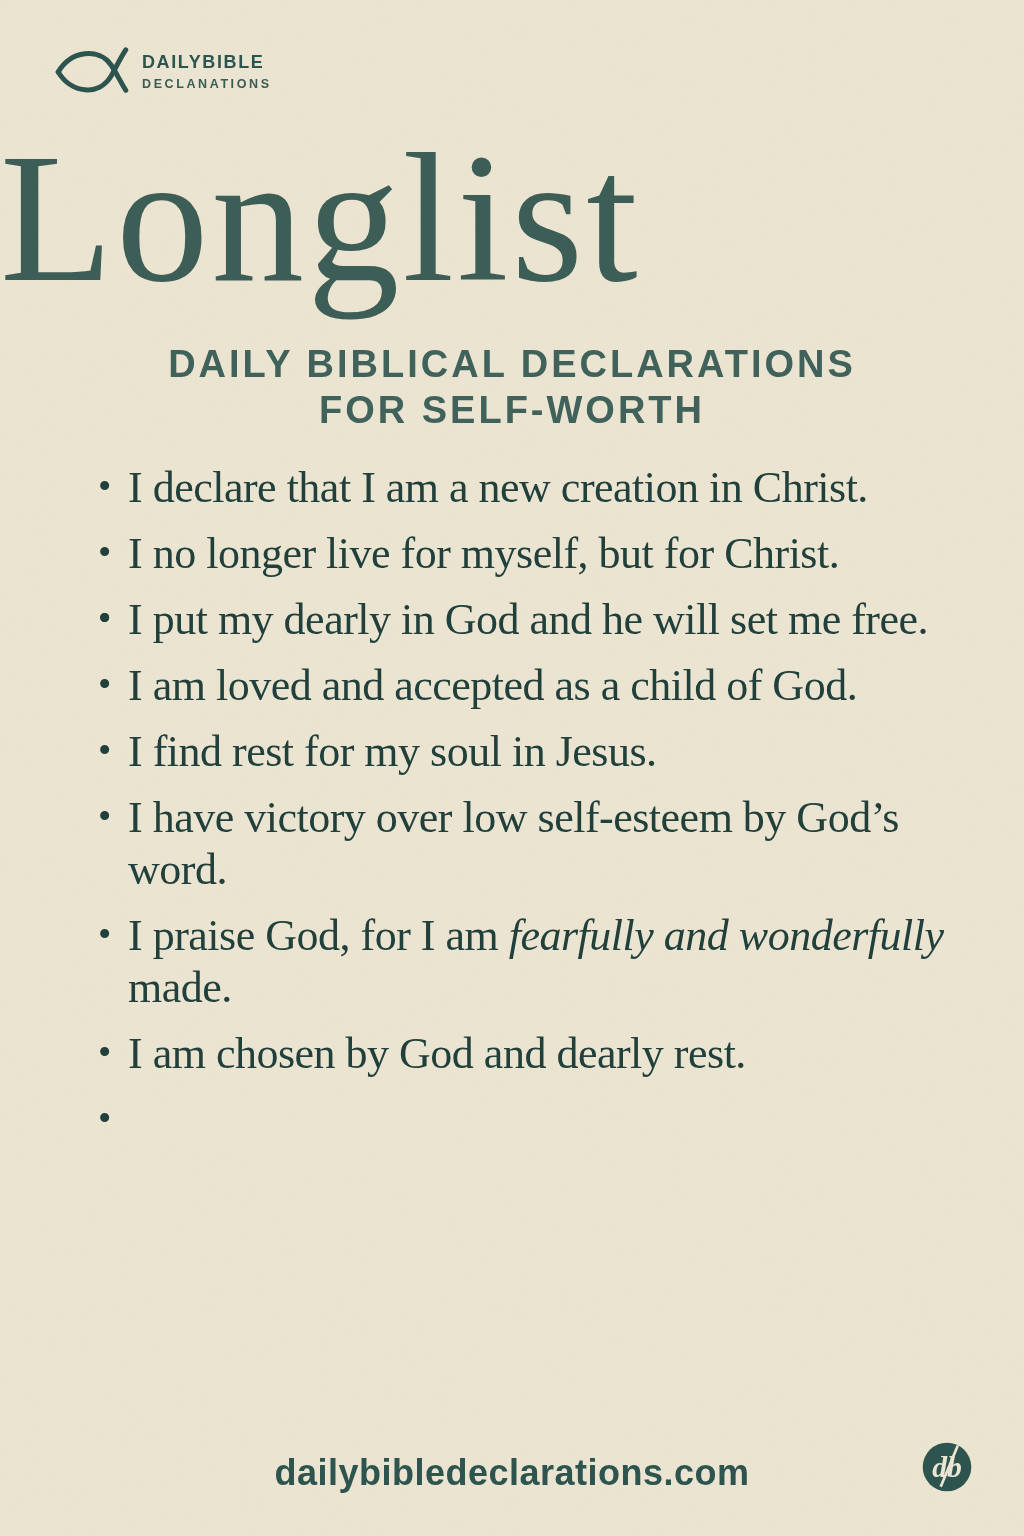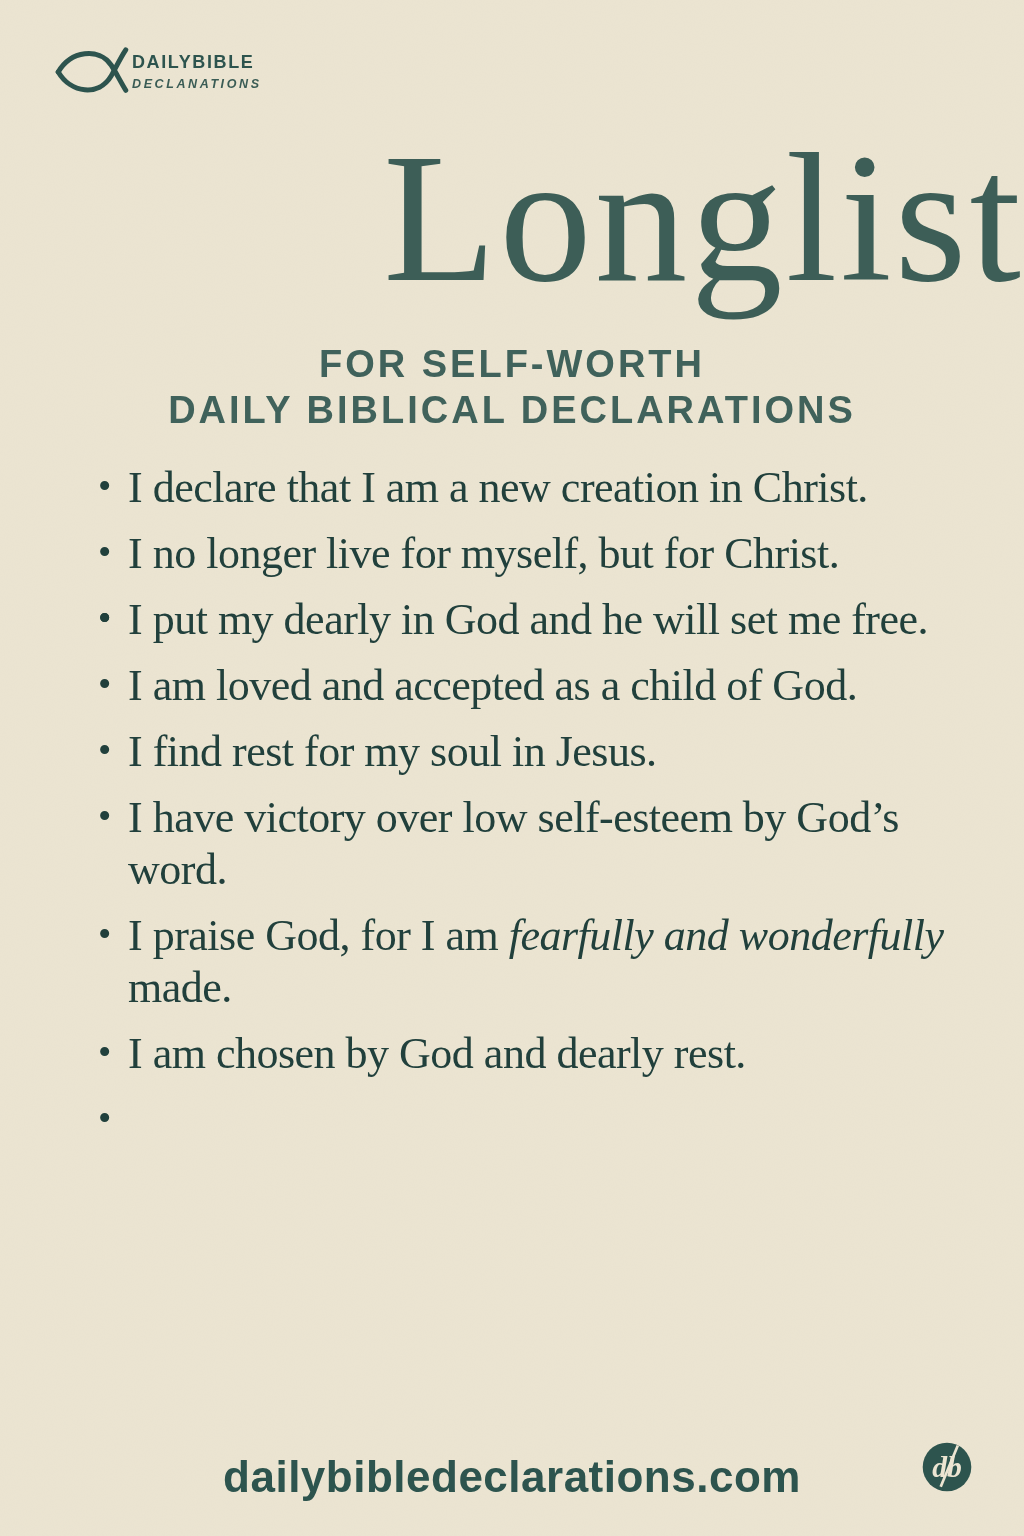--- a/index.html
+++ b/index.html
@@ -12,37 +12,37 @@
   }
   .grain {
     position: absolute; inset: 0; width: 100%; height: 100%;
     pointer-events: none; z-index: 0;
   }
   .page { position: absolute; inset: 0; z-index: 1; }
 
   
   .logo {
     position: absolute; top: 44px; left: 55px;
-    display: flex; align-items: center; gap: 3px;
+    display: flex; align-items: center; gap: 13px;
   }
   .brand-top {
     font-family: "Liberation Sans", sans-serif;
     font-weight: bold; font-size: 18px; letter-spacing: 1.6px;
     color: #2d544e;
   }
   .brand-bottom {
     font-family: "Liberation Sans", sans-serif;
     font-weight: bold; font-size: 12.5px; letter-spacing: 2.6px;
-    color: #3a5c55; margin-top: 4px; font-style: italic;
+    color: #3a5c55; margin-top: 4px;
   }
 
   
   .title {
     position: absolute; top: 125px; left: 0; width: 100%;
-    margin: 0; text-align: right;
+    margin: 0; text-align: left;
     font-family: "Liberation Serif", serif;
     font-weight: normal;
     font-size: 185px; line-height: 1;
     letter-spacing: 3px;
     color: #3d5e57;
   }
   .subtitle {
     position: absolute; top: 341px; left: 0; width: 100%;
     text-align: center;
     font-family: "Liberation Sans", sans-serif;
@@ -69,21 +69,21 @@
     font-size: 38px; color: #21403c;
   }
   .list .txt { white-space: pre-wrap; font-family: Liberation Serif, serif; }
   .list .it { font-style: italic; margin-top: 31px; }
 
   
   .site {
     position: absolute; top: 1452px; left: 0; width: 100%;
     text-align: center;
     font-family: "Liberation Sans", sans-serif;
-    font-weight: bold; font-size: 44px; letter-spacing: 0.5px;
+    font-weight: bold; font-size: 36px; letter-spacing: 0.5px;
     color: #2d544e;
   }
   .badge {
     position: absolute; left: 920px; top: 1440px;
     width: 54px; height: 54px;
   }
 </style>
 </head>
 <body>
 
@@ -106,22 +106,22 @@
     </svg>
     <div class="brand-text">
       <div class="brand-top">DAILYBIBLE</div>
       <div class="brand-bottom">DECLANATIONS</div>
     </div>
   </header>
 
   <h1 class="title">Longlist</h1>
 
   <div class="subtitle">
+    <div>DAILY BIBLICAL DECLARATIONS</div>
     <div>FOR SELF-WORTH</div>
-    <div>DAILY BIBLICAL DECLARATIONS</div>
   </div>
 
   <ul class="list">
       <li><span class="dot">•</span><span class="txt"><span>I declare that I am a new creation in Christ.</span></span></li>
       <li><span class="dot">•</span><span class="txt"><span>I no longer live for myself, but for Christ.</span></span></li>
       <li><span class="dot">•</span></li>
       <li><span class="dot">•</span><span class="txt"><span>I put my dearly in God and he will set me free.</span></span></li>
       <li><span class="dot">•</span><span class="txt"><span>I am loved and accepted as a child of God.</span></span></li>
       <li><span class="dot">•</span><span class="txt"><span>I find rest for my soul in Jesus.</span></span></li>
       <li><span class="dot">•</span><span class="txt"><span>I have victory over low self-esteem by God’s

